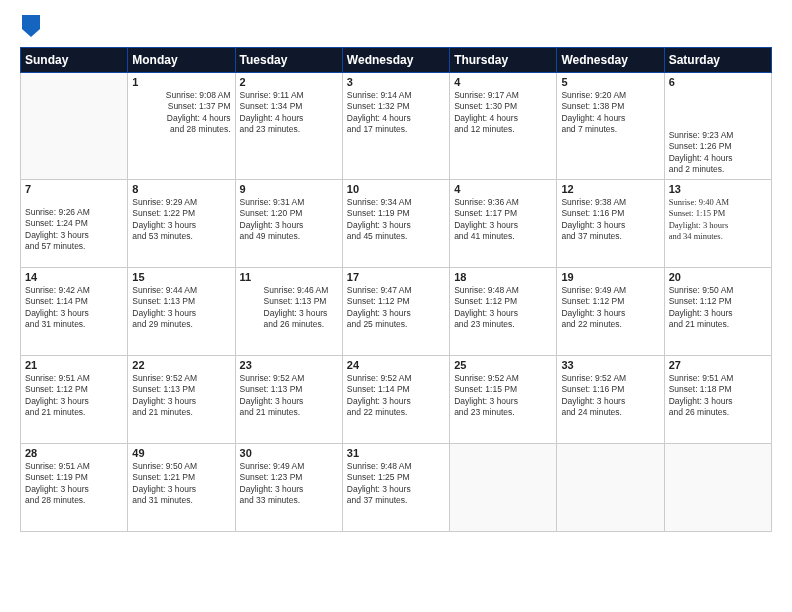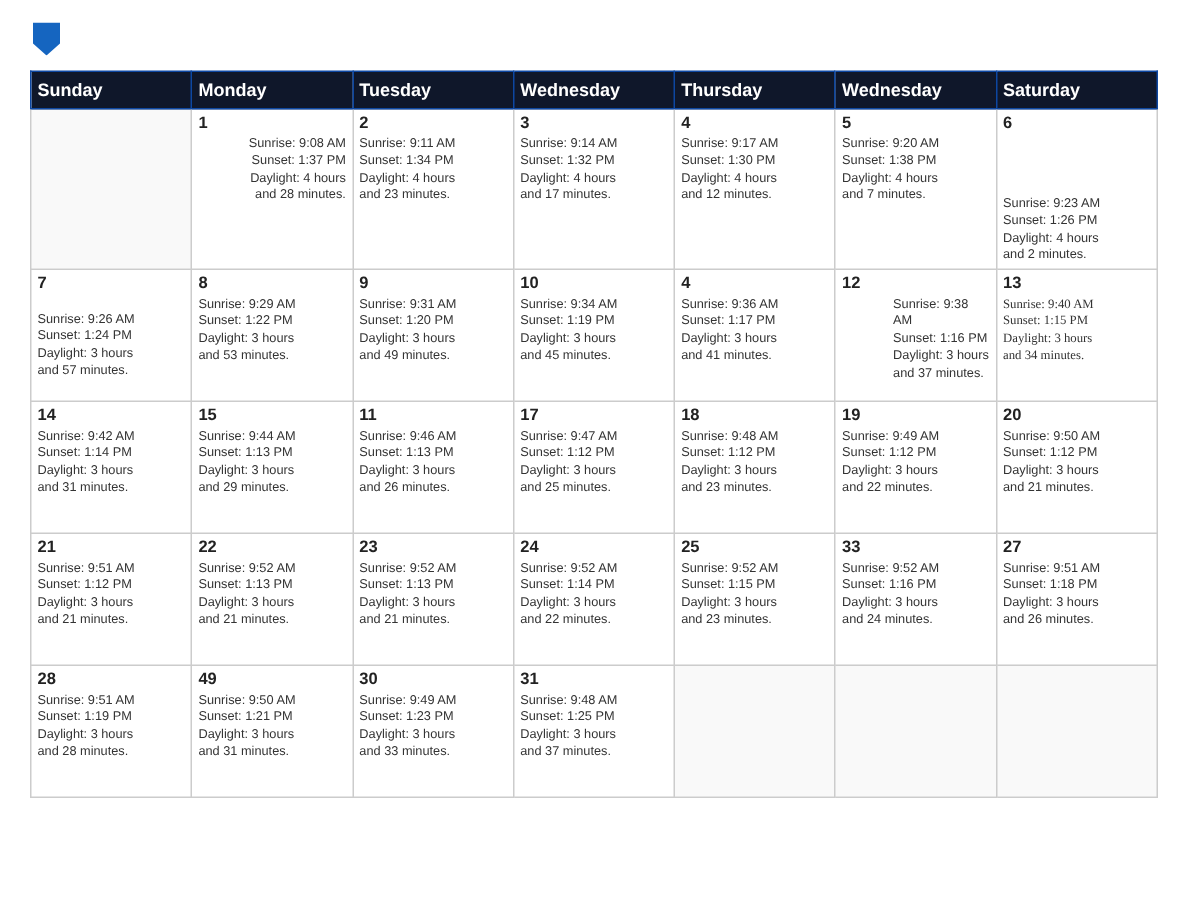--- a/index.html
+++ b/index.html
@@ -201,21 +201,21 @@
           </td>
           <td>
             <span class="day-number">4</span>
             <div class="day-info" style="white-space: pre-line;">Sunrise: 9:36 AM
 Sunset: 1:17 PM
 Daylight: 3 hours
 and 41 minutes.</div>
           </td>
           <td>
             <span class="day-number">12</span>
-            <div class="day-info" style="white-space: pre-line; margin-left: 34px;">Sunrise: 9:38 AM
+            <div class="day-info" style="white-space: pre-line;">Sunrise: 9:38 AM
 Sunset: 1:16 PM
 Daylight: 3 hours
 and 37 minutes.</div>
           </td>
           <td>
             <span class="day-number">13</span>
             <div class="day-info" style="white-space: pre-line; font-family: Liberation Serif, serif;">Sunrise: 9:40 AM
 Sunset: 1:15 PM
 Daylight: 3 hours
 and 34 minutes.</div>
@@ -231,21 +231,21 @@
           </td>
           <td>
             <span class="day-number">15</span>
             <div class="day-info" style="white-space: pre-line;">Sunrise: 9:44 AM
 Sunset: 1:13 PM
 Daylight: 3 hours
 and 29 minutes.</div>
           </td>
           <td>
             <span class="day-number">11</span>
-            <div class="day-info" style="white-space: pre-line;">Sunrise: 9:46 AM
+            <div class="day-info" style="white-space: pre-line; margin-left: 24px;">Sunrise: 9:46 AM
 Sunset: 1:13 PM
 Daylight: 3 hours
 and 26 minutes.</div>
           </td>
           <td>
             <span class="day-number">17</span>
             <div class="day-info" style="white-space: pre-line;">Sunrise: 9:47 AM
 Sunset: 1:12 PM
 Daylight: 3 hours
 and 25 minutes.</div>

